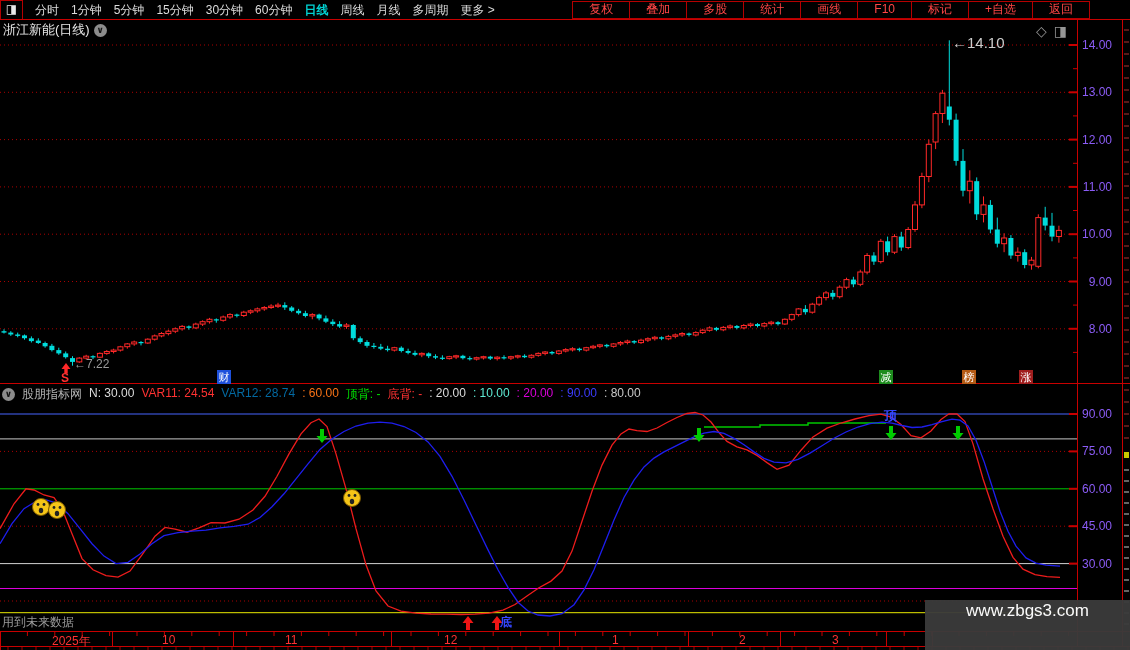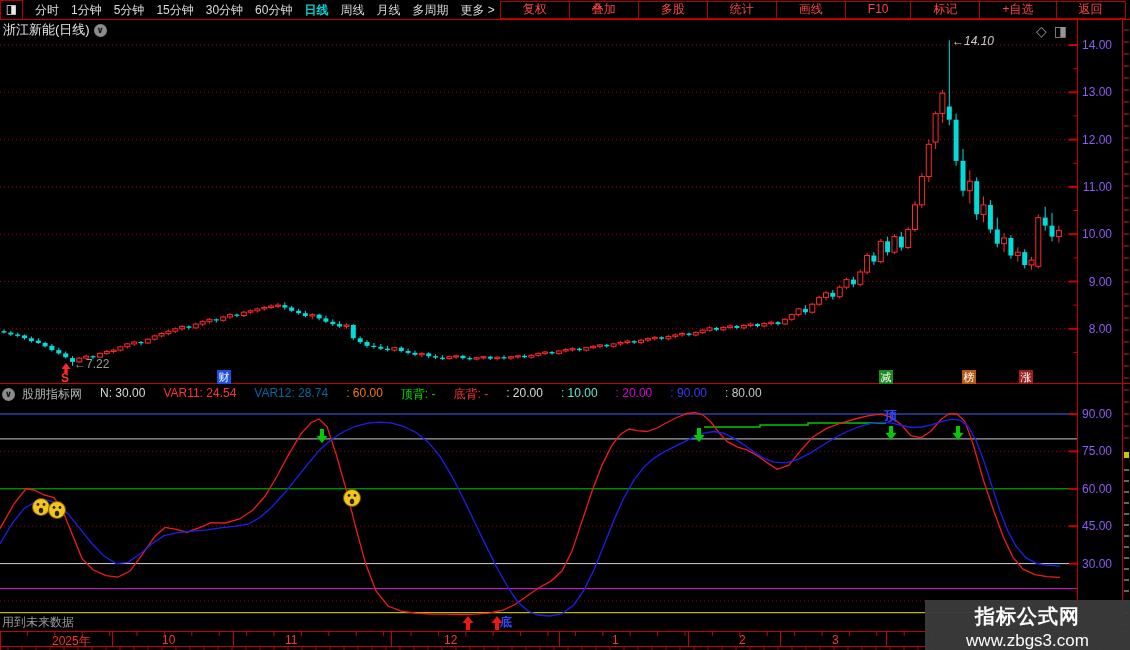--- a/index.html
+++ b/index.html
@@ -7,21 +7,21 @@
        font-family:"Liberation Sans","DejaVu Sans",sans-serif;-webkit-font-smoothing:none;}
   
   #topbar{position:absolute;left:0;top:0;width:1130px;height:20px;display:flex;justify-content:space-between;align-items:center;}
   .tb-left{display:flex;align-items:center;height:20px;}
   #win-icon{display:inline-block;width:21px;height:18px;border:1px solid #b40000;color:#e8e8e8;
             font-size:12px;line-height:17px;text-align:center;}
   #period-menu{display:flex;align-items:center;margin-left:6px;}
   .mitem{color:#dcdcdc;font-size:12px;margin:0 6px;cursor:default;white-space:nowrap;}
   .mitem.active{color:#00d2d2;font-weight:bold;}
   #action-menu{display:flex;align-items:center;margin-right:40px;}
-  .abtn{color:#ff4646;font-size:12px;border:1px solid #b40000;margin-left:-1px;padding:0 22px;
+  .abtn{color:#ff4646;font-size:12px;border:1px solid #b40000;margin-left:-1px;padding:0 16px;
         height:16px;line-height:15px;white-space:nowrap;}
   
   #chart-svg{position:absolute;left:0;top:0;z-index:1;}
   
   .ov{position:absolute;z-index:2;}
   #chart-title{left:3px;top:21px;color:#e8e8e8;font-size:13px;display:flex;align-items:center;gap:4px;}
   .circle-ico{display:inline-block;width:13px;height:13px;border-radius:50%;background:#8c8c8c;color:#141414;
               font-size:9px;line-height:12px;text-align:center;font-weight:bold;}
   #chart-corner{left:1036px;top:23px;color:#969696;font-size:14px;display:flex;gap:7px;}
   .axlabel{position:absolute;right:10px;color:#8b5cf6;font-size:12px;white-space:nowrap;}
@@ -651,21 +651,21 @@
   <div id="ind-axis">
       <div class="axlabel" style="top: 407px;">90.00</div>
       <div class="axlabel" style="top: 444.399px;">75.00</div>
       <div class="axlabel" style="top: 481.799px;">60.00</div>
       <div class="axlabel" style="top: 519.198px;">45.00</div>
       <div class="axlabel" style="top: 556.598px;">30.00</div>
     </div>
 
   <div class="ov" id="param-row">
     <span class="circle-ico">∨</span>
-    <span id="param-segs" style="display:flex;gap:18px;">
+    <span id="param-segs" style="display:flex;gap:7px;">
         <span class="pseg" style="color: rgb(180, 180, 180);">股朋指标网</span>
         <span class="pseg" style="color: rgb(220, 220, 220);">N: 30.00</span>
         <span class="pseg" style="color: rgb(255, 50, 50);">VAR11: 24.54</span>
         <span class="pseg" style="color: #0369a1;">VAR12: 28.74</span>
         <span class="pseg" style="color: #f97316;">: 60.00</span>
         <span class="pseg" style="color: rgb(0, 220, 0);">顶背: -</span>
         <span class="pseg" style="color: rgb(255, 50, 50);">底背: -</span>
         <span class="pseg" style="color: rgb(220, 220, 220);">: 20.00</span>
         <span class="pseg" style="color: #5eead4;">: 10.00</span>
         <span class="pseg" style="color: rgb(220, 0, 220);">: 20.00</span>
@@ -687,22 +687,21 @@
     </div>
   <div id="badges">
       <div class="badge" style="left: 217px; top: 370px; background: rgb(30, 80, 220);">财</div>
       <div class="badge" style="left: 879px; top: 370px; background: rgb(30, 140, 30);">减</div>
       <div class="badge" style="left: 962px; top: 370px; background: rgb(180, 90, 20);">榜</div>
       <div class="badge" style="left: 1019px; top: 370px; background: rgb(160, 30, 30);">涨</div>
     </div>
   <div id="annos">
       <span class="anno" style="left: 61px; top: 371px; color: rgb(255, 50, 50); font-size: 12px; font-weight: bold;">S</span>
       <span class="anno" style="left: 74px; top: 357px; color: rgb(155, 155, 155); font-size: 12px;">←7.22</span>
-      <span class="anno" style="left: 952px; top: 34px; color: rgb(205, 205, 205); font-size: 12px; font-style: italic;">←14.10</span>
+      <span class="anno" style="left: 952px; top: 34px; color: rgb(205, 205, 205); font-size: 15px;">←14.10</span>
       <span class="anno" style="left: 884px; top: 407px; color: rgb(53, 70, 255); font-size: 13px; font-weight: bold;">顶</span>
       <span class="anno" style="left: 500px; top: 614px; color: rgb(53, 70, 255); font-size: 12px; font-weight: bold;">底</span>
     </div>
 
   <div id="watermark">
-    <div class="wm1">指标公式网</div>
     <div class="wm2">www.zbgs3.com</div>
   </div>
 </div>
 
 </body></html>

